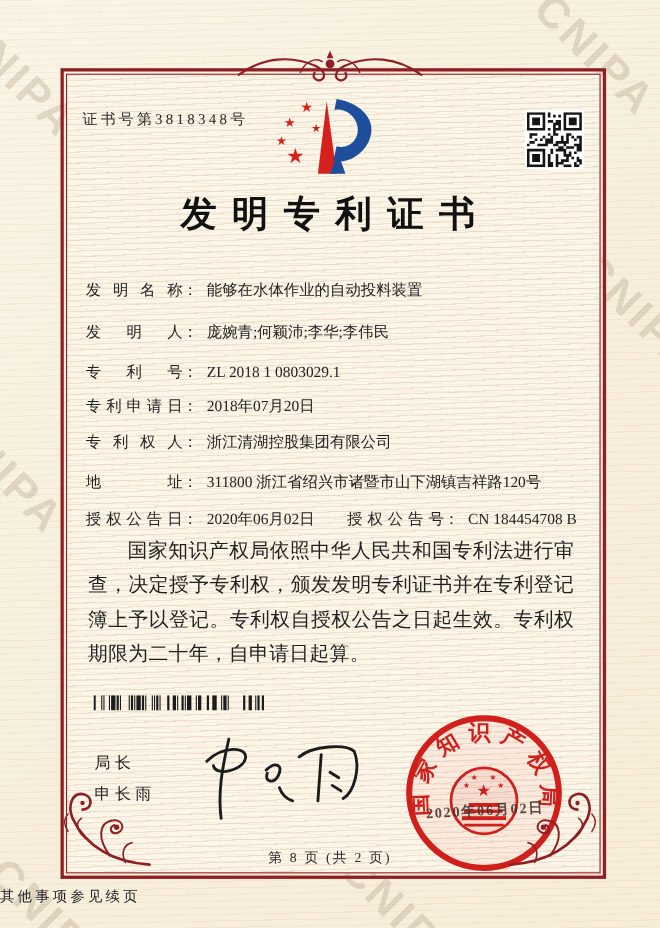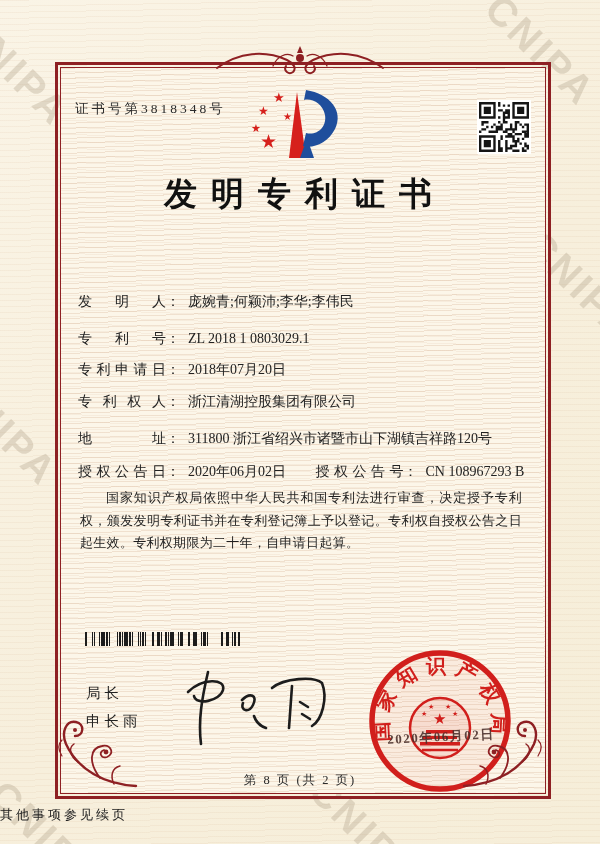--- a/index.html
+++ b/index.html
@@ -29,22 +29,22 @@
   .content{position:absolute;inset:0;z-index:3;}
   .cert-no{position:absolute;left:75px;top:100px;font-size:13.5px;letter-spacing:3px;color:#2b2b2b;}
   .logo{position:absolute;left:250px;top:86px;width:100px;height:82px;}
   .qr{position:absolute;left:477px;top:100px;width:54px;height:54px;background:#fff;padding:2px;box-sizing:border-box;}
   .title{position:absolute;left:0;top:172px;width:100%;text-align:center;
     font-size:33px;font-weight:bold;letter-spacing:14px;padding-left:10px;box-sizing:border-box;color:#111;}
   .field-row{position:absolute;left:78px;font-size:14px;color:#222;white-space:nowrap;}
   .flabel{display:inline-block;width:88px;text-align:justify;text-align-last:justify;vertical-align:bottom;}
   .fvalue{margin-left:8px;}
   .pair2{margin-left:26px;}
-  .paras{position:absolute;left:80px;top:487px;width:442px;font-size:13px;line-height:1.74;
-    text-align:justify;color:#1f1f1f;letter-spacing:0.3px;}
+  .paras{position:absolute;left:80px;top:487px;width:442px;font-size:18px;line-height:1.74;
+    text-align:justify;color:#1f1f1f;letter-spacing:0.3px;font-family:Liberation Mono, monospace;}
   .paras p{margin:0;text-indent:2em;}
   .barcode{position:absolute;left:85px;top:632px;width:156px;height:14px;}
   .signer{position:absolute;left:86px;top:684px;font-size:14.5px;letter-spacing:4px;color:#222;}
   .signer div{margin-bottom:9px;}
   .signature{position:absolute;left:168px;top:658px;width:170px;height:95px;}
   .seal{position:absolute;left:365px;top:646px;width:150px;height:150px;z-index:5;}
   .seal-arc-text{font-size:20px;letter-spacing:8px;fill:#d11f1c;font-weight:bold;
     font-family:"Liberation Serif","DejaVu Serif",serif;}
   .seal-date{position:absolute;left:368px;top:728px;width:146px;text-align:center;z-index:6;
     font-size:13px;font-weight:bold;letter-spacing:1.5px;color:rgba(72,46,42,0.88);
@@ -128,38 +128,41 @@
       </g>
     </svg>
 
     <svg class="qr" viewBox="0 0 50.4 50.4">
       <rect width="50.4" height="50.4" fill="#ffffff"></rect>
       <path id="qr-path" fill="#151515" fill-rule="evenodd" d="M19.2,0.0h2.4v2.4h-2.4zM19.2,2.4h2.4v2.4h-2.4zM24.0,2.4h2.4v2.4h-2.4zM28.8,2.4h2.4v2.4h-2.4zM19.2,7.2h2.4v2.4h-2.4zM21.6,7.2h2.4v2.4h-2.4zM26.4,7.2h2.4v2.4h-2.4zM28.8,7.2h2.4v2.4h-2.4zM24.0,9.6h2.4v2.4h-2.4zM26.4,9.6h2.4v2.4h-2.4zM28.8,9.6h2.4v2.4h-2.4zM24.0,12.0h2.4v2.4h-2.4zM28.8,12.0h2.4v2.4h-2.4zM19.2,14.4h2.4v2.4h-2.4zM24.0,14.4h2.4v2.4h-2.4zM26.4,14.4h2.4v2.4h-2.4zM28.8,14.4h2.4v2.4h-2.4zM24.0,16.8h2.4v2.4h-2.4zM2.4,19.2h2.4v2.4h-2.4zM4.8,19.2h2.4v2.4h-2.4zM7.2,19.2h2.4v2.4h-2.4zM19.2,19.2h2.4v2.4h-2.4zM24.0,19.2h2.4v2.4h-2.4zM26.4,19.2h2.4v2.4h-2.4zM36.0,19.2h2.4v2.4h-2.4zM38.4,19.2h2.4v2.4h-2.4zM2.4,21.6h2.4v2.4h-2.4zM14.4,21.6h2.4v2.4h-2.4zM21.6,21.6h2.4v2.4h-2.4zM31.2,21.6h2.4v2.4h-2.4zM36.0,21.6h2.4v2.4h-2.4zM40.8,21.6h2.4v2.4h-2.4zM45.6,21.6h2.4v2.4h-2.4zM48.0,21.6h2.4v2.4h-2.4zM7.2,24.0h2.4v2.4h-2.4zM12.0,24.0h2.4v2.4h-2.4zM16.8,24.0h2.4v2.4h-2.4zM19.2,24.0h2.4v2.4h-2.4zM21.6,24.0h2.4v2.4h-2.4zM31.2,24.0h2.4v2.4h-2.4zM36.0,24.0h2.4v2.4h-2.4zM43.2,24.0h2.4v2.4h-2.4zM48.0,24.0h2.4v2.4h-2.4zM2.4,26.4h2.4v2.4h-2.4zM4.8,26.4h2.4v2.4h-2.4zM16.8,26.4h2.4v2.4h-2.4zM19.2,26.4h2.4v2.4h-2.4zM21.6,26.4h2.4v2.4h-2.4zM26.4,26.4h2.4v2.4h-2.4zM28.8,26.4h2.4v2.4h-2.4zM31.2,26.4h2.4v2.4h-2.4zM33.6,26.4h2.4v2.4h-2.4zM36.0,26.4h2.4v2.4h-2.4zM48.0,26.4h2.4v2.4h-2.4zM0.0,28.8h2.4v2.4h-2.4zM9.6,28.8h2.4v2.4h-2.4zM12.0,28.8h2.4v2.4h-2.4zM14.4,28.8h2.4v2.4h-2.4zM16.8,28.8h2.4v2.4h-2.4zM24.0,28.8h2.4v2.4h-2.4zM26.4,28.8h2.4v2.4h-2.4zM33.6,28.8h2.4v2.4h-2.4zM43.2,28.8h2.4v2.4h-2.4zM45.6,28.8h2.4v2.4h-2.4zM48.0,28.8h2.4v2.4h-2.4zM28.8,31.2h2.4v2.4h-2.4zM31.2,31.2h2.4v2.4h-2.4zM36.0,31.2h2.4v2.4h-2.4zM38.4,31.2h2.4v2.4h-2.4zM40.8,31.2h2.4v2.4h-2.4zM45.6,31.2h2.4v2.4h-2.4zM48.0,31.2h2.4v2.4h-2.4zM21.6,33.6h2.4v2.4h-2.4zM26.4,33.6h2.4v2.4h-2.4zM28.8,33.6h2.4v2.4h-2.4zM31.2,33.6h2.4v2.4h-2.4zM33.6,33.6h2.4v2.4h-2.4zM45.6,33.6h2.4v2.4h-2.4zM48.0,33.6h2.4v2.4h-2.4zM21.6,36.0h2.4v2.4h-2.4zM33.6,36.0h2.4v2.4h-2.4zM38.4,36.0h2.4v2.4h-2.4zM43.2,36.0h2.4v2.4h-2.4zM19.2,38.4h2.4v2.4h-2.4zM26.4,38.4h2.4v2.4h-2.4zM33.6,38.4h2.4v2.4h-2.4zM36.0,38.4h2.4v2.4h-2.4zM38.4,38.4h2.4v2.4h-2.4zM19.2,40.8h2.4v2.4h-2.4zM26.4,40.8h2.4v2.4h-2.4zM36.0,40.8h2.4v2.4h-2.4zM40.8,40.8h2.4v2.4h-2.4zM45.6,40.8h2.4v2.4h-2.4zM19.2,43.2h2.4v2.4h-2.4zM26.4,43.2h2.4v2.4h-2.4zM31.2,43.2h2.4v2.4h-2.4zM33.6,43.2h2.4v2.4h-2.4zM36.0,43.2h2.4v2.4h-2.4zM45.6,43.2h2.4v2.4h-2.4zM48.0,43.2h2.4v2.4h-2.4zM19.2,45.6h2.4v2.4h-2.4zM21.6,45.6h2.4v2.4h-2.4zM26.4,45.6h2.4v2.4h-2.4zM28.8,45.6h2.4v2.4h-2.4zM31.2,45.6h2.4v2.4h-2.4zM43.2,45.6h2.4v2.4h-2.4zM48.0,45.6h2.4v2.4h-2.4zM19.2,48.0h2.4v2.4h-2.4zM21.6,48.0h2.4v2.4h-2.4zM26.4,48.0h2.4v2.4h-2.4zM33.6,48.0h2.4v2.4h-2.4zM36.0,48.0h2.4v2.4h-2.4zM38.4,48.0h2.4v2.4h-2.4zM43.2,48.0h2.4v2.4h-2.4zM45.6,48.0h2.4v2.4h-2.4zM0,0h16.8v16.8h-16.8zM2.4,2.4h12v12h-12zM4.8,4.8h7.199999999999999v7.199999999999999h-7.199999999999999zM33.6,0h16.8v16.8h-16.8zM36,2.4h12v12h-12zM38.4,4.8h7.199999999999999v7.199999999999999h-7.199999999999999zM0,33.6h16.8v16.8h-16.8zM2.4,36h12v12h-12zM4.8,38.4h7.199999999999999v7.199999999999999h-7.199999999999999z"></path>
     </svg>
 
     <div class="title">发明专利证书</div>
 
+    <div class="field-row" style="top:255px">
+      <span class="flabel">发明名称</span><span>：</span><span class="fvalue">能够在水体作业的自动投料装置</span>
+    </div>
     <div class="field-row" style="top:293px">
       <span class="flabel">发明人</span><span>：</span><span class="fvalue">庞婉青;何颖沛;李华;李伟民</span>
     </div>
     <div class="field-row" style="top:330px">
       <span class="flabel">专利号</span><span>：</span><span class="fvalue">ZL 2018 1 0803029.1</span>
     </div>
     <div class="field-row" style="top:361px">
       <span class="flabel">专利申请日</span><span>：</span><span class="fvalue">2018年07月20日</span>
     </div>
     <div class="field-row" style="top:393px">
       <span class="flabel">专利权人</span><span>：</span><span class="fvalue">浙江清湖控股集团有限公司</span>
     </div>
     <div class="field-row" style="top:430px">
       <span class="flabel">地址</span><span>：</span><span class="fvalue">311800 浙江省绍兴市诸暨市山下湖镇吉祥路120号</span>
     </div>
     <div class="field-row" style="top:463px">
       <span class="flabel">授权公告日</span><span>：</span><span class="fvalue">2020年06月02日</span>
-      <span class="flabel pair2">授权公告号</span><span>：</span><span class="fvalue">CN 108967293 B</span>
+      <span class="flabel pair2">授权公告号</span><span>：</span><span class="fvalue">CN 184454708 B</span>
     </div>
 
     <div class="paras">
       <p>国家知识产权局依照中华人民共和国专利法进行审查，决定授予专利权，颁发发明专利证书并在专利登记簿上予以登记。专利权自授权公告之日起生效。专利权期限为二十年，自申请日起算。</p>
     </div>
 
     <svg class="barcode" viewBox="0 0 156 14" preserveAspectRatio="none">
       <path id="barcode-path" fill="#1c1c1c" d="M0,0h2v14h-2zM7,0h1v14h-1zM9,0h1v14h-1zM14,0h1v14h-1zM16,0h4v14h-4zM21,0h2v14h-2zM24,0h1v14h-1zM32,0h1v14h-1zM34,0h2v14h-2zM37,0h1v14h-1zM39,0h4v14h-4zM44,0h2v14h-2zM47,0h1v14h-1zM53,0h1v14h-1zM55,0h1v14h-1zM57,0h2v14h-2zM60,0h1v14h-1zM67,0h2v14h-2zM72,0h3v14h-3zM76,0h1v14h-1zM80,0h2v14h-2zM83,0h1v14h-1zM85,0h4v14h-4zM93,0h1v14h-1zM95,0h3v14h-3zM103,0h2v14h-2zM108,0h4v14h-4zM116,0h1v14h-1zM118,0h3v14h-3zM122,0h1v14h-1zM136,0h2v14h-2zM141,0h3v14h-3zM147,0h1v14h-1zM149,0h2v14h-2zM153,0h2v14h-2z"></path>
     </svg>
 

